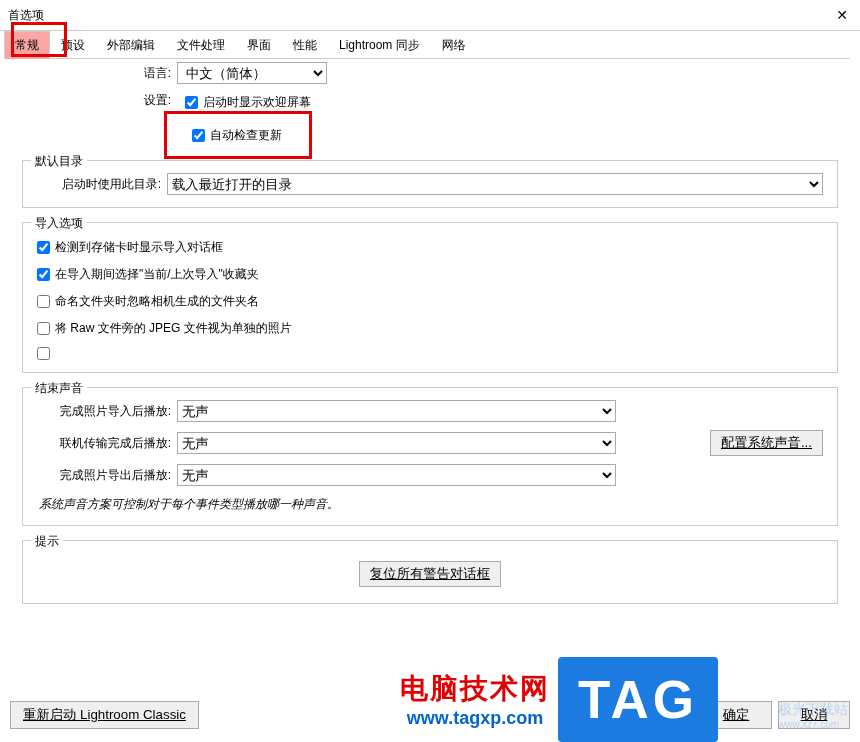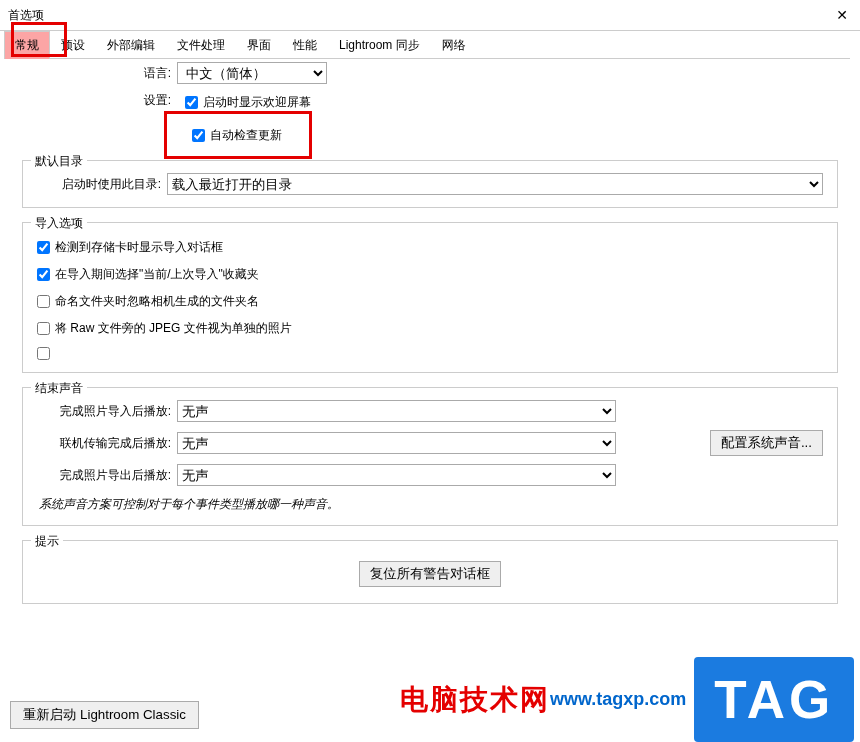--- a/index.html
+++ b/index.html
@@ -19,37 +19,37 @@
     .select-wide { flex: 1; height: 22px; border: 1px solid #aaa; background: #fff; }
     .select-mid { width: 439px; height: 22px; border: 1px solid #aaa; background: #fff; }
     .redbox1 { position: absolute; top: 22px; left: 11px; width: 56px; height: 35px; border: 3px solid #e40000; z-index: 10; pointer-events: none; }
     .redbox2 { position: absolute; top: 111px; left: 164px; width: 148px; height: 48px; border: 3px solid #e40000; z-index: 10; pointer-events: none; }
     .fieldset { border: 1px solid #ccc; margin: 10px 0 14px; padding: 12px 14px; position: relative; }
     .fieldset .legend { position: absolute; top: -8px; left: 8px; background: #fff; padding: 0 4px; }
     .checkrow { display: flex; align-items: center; margin: 4px 0 10px 0; }
     .checkrow input { margin-right: 5px; }
     .checkcol { margin-left: 0; }
     .hint-italic { font-style: italic; padding: 2px 0 0 2px; }
-    .btn { border: 1px solid #aaa; background: #efefef; padding: 3px 10px; cursor: pointer; }
+    .btn { border: 1px solid #aaa; background: #efefef; padding: 3px 10px; cursor: pointer; text-decoration: underline; }
     .btn-center { display: block; margin: 0 auto; }
     .prompt-fs { padding: 10px 14px 16px; }
     .footer { position: absolute; left: 10px; right: 10px; bottom: 10px; height: 34px; display: flex; align-items: center; }
     .footer .spacer { flex: 1; }
     .footer .btn { min-width: 72px; padding: 4px 12px; }
     .footer .btn + .btn { margin-left: 6px; }
     .settings-checks { margin-left: 8px; }
     .settings-checks .checkrow { margin: 2px 0 8px; }
     .indent-check { margin-left: 170px; }
     .fs-defaults { margin-top: 16px; }
     .fs-import { }
     .fs-sound { }
     .watermark { position: absolute; right: 12px; bottom: 12px; color: #2a7cff; opacity: 0.25; font-size: 14px; pointer-events: none; }
     .watermark small { display: block; font-size: 10px; }
     .overlay-logos { position: absolute; left: 400px; bottom: 0; display: flex; align-items: center; z-index: 20; pointer-events: none; }
-    .logo1 { display: flex; flex-direction: row; align-items: center; margin-right: 8px; }
+    .logo1 { display: flex; flex-direction: column; align-items: center; margin-right: 8px; }
     .logo1 .t1 { font-size: 28px; font-weight: bold; color: #e40000; letter-spacing: 2px; }
     .logo1 .t2 { font-size: 18px; font-weight: bold; color: #0066cc; }
     .logo2 { background: #1b7be0; color: #fff; font-size: 53px; font-weight: bold; padding: 12px 20px; letter-spacing: 4px; border-radius: 4px; }
   </style>
 </head>
 <body>
 
 <div class="titlebar">
   <span class="title">首选项</span>
   <span class="close">✕</span>

